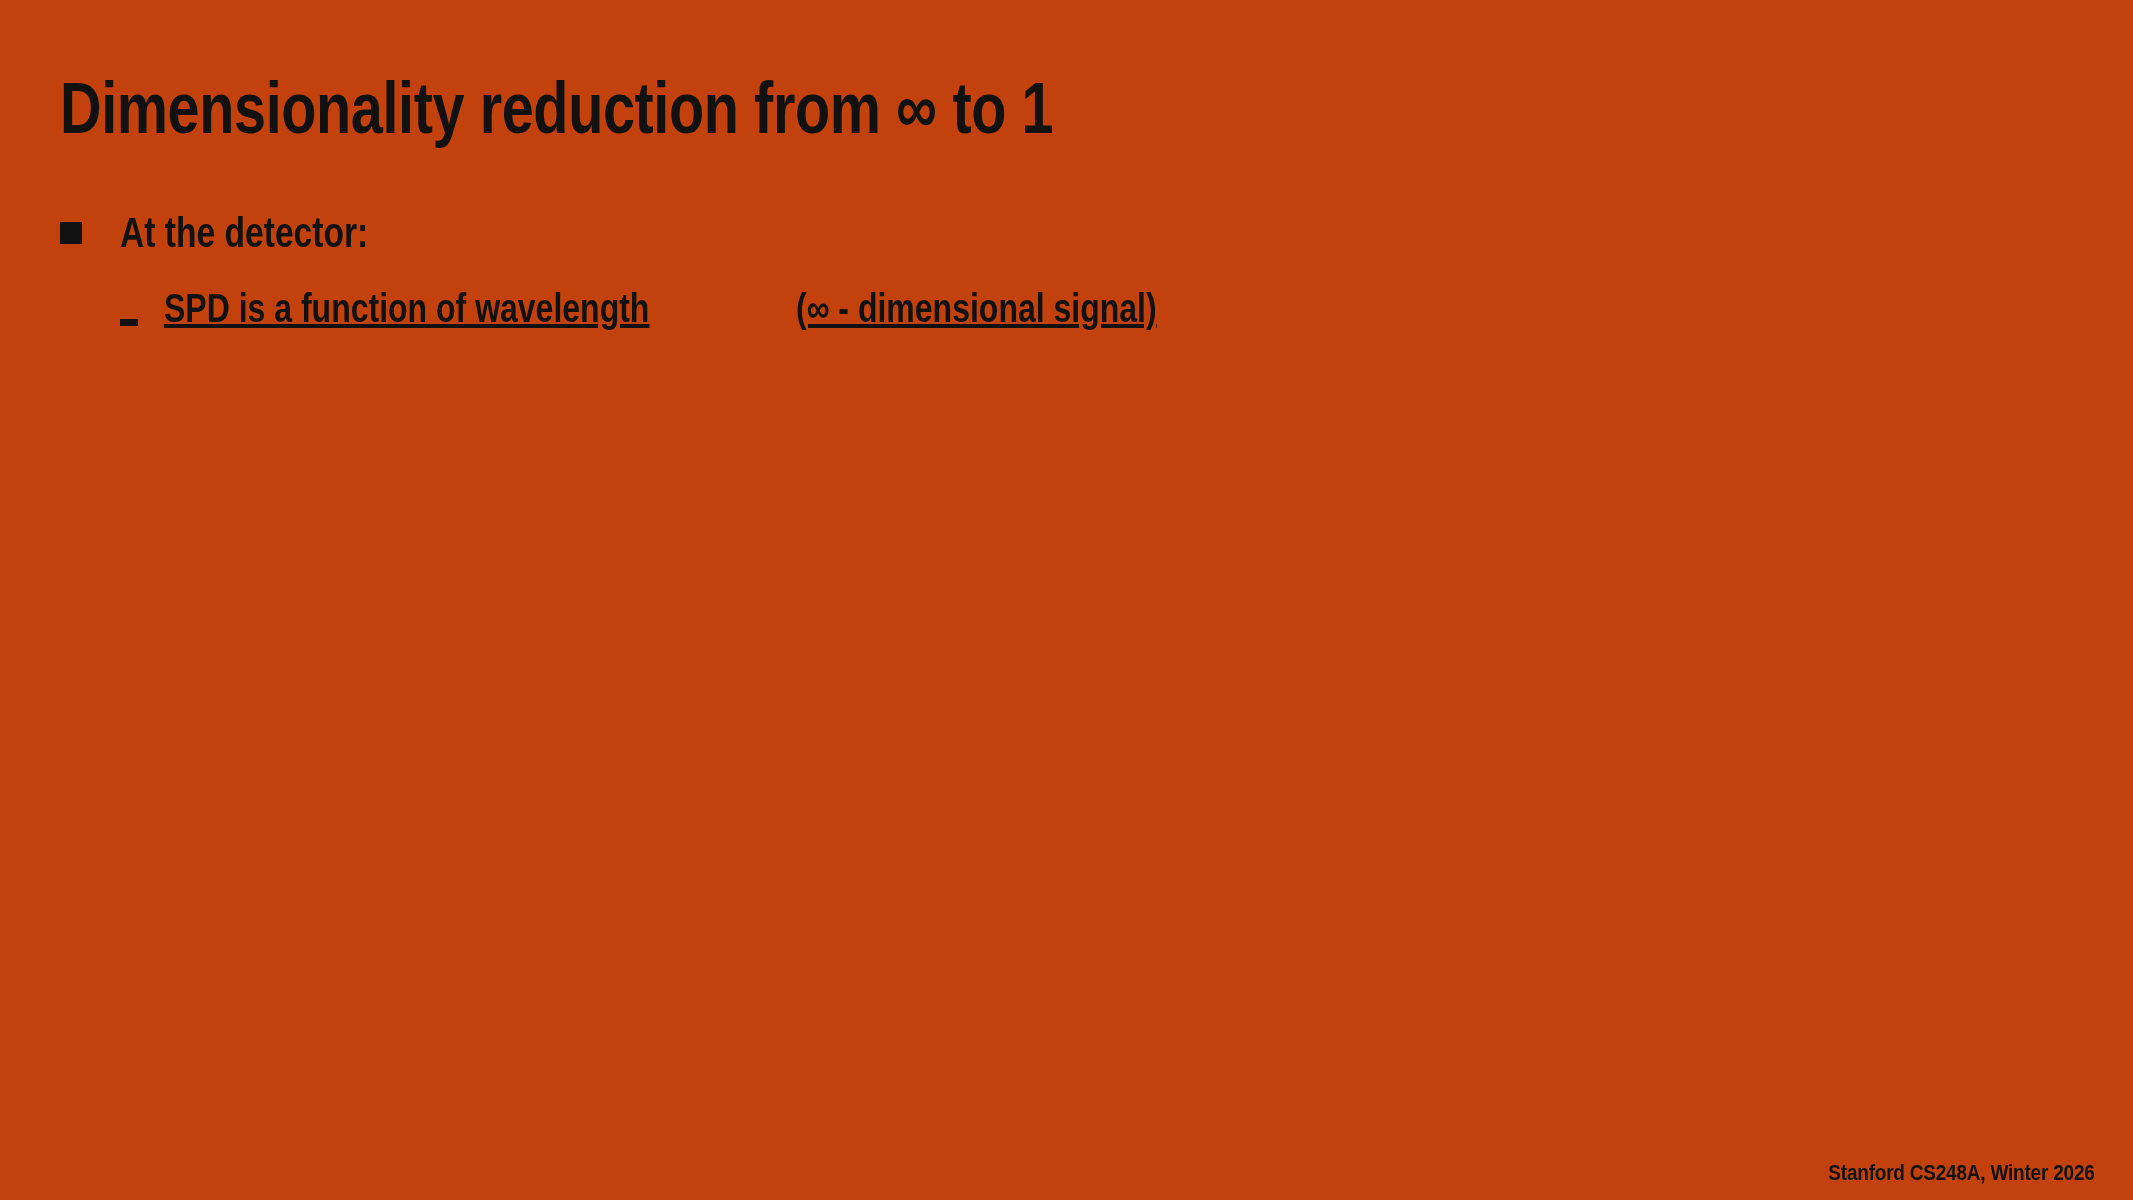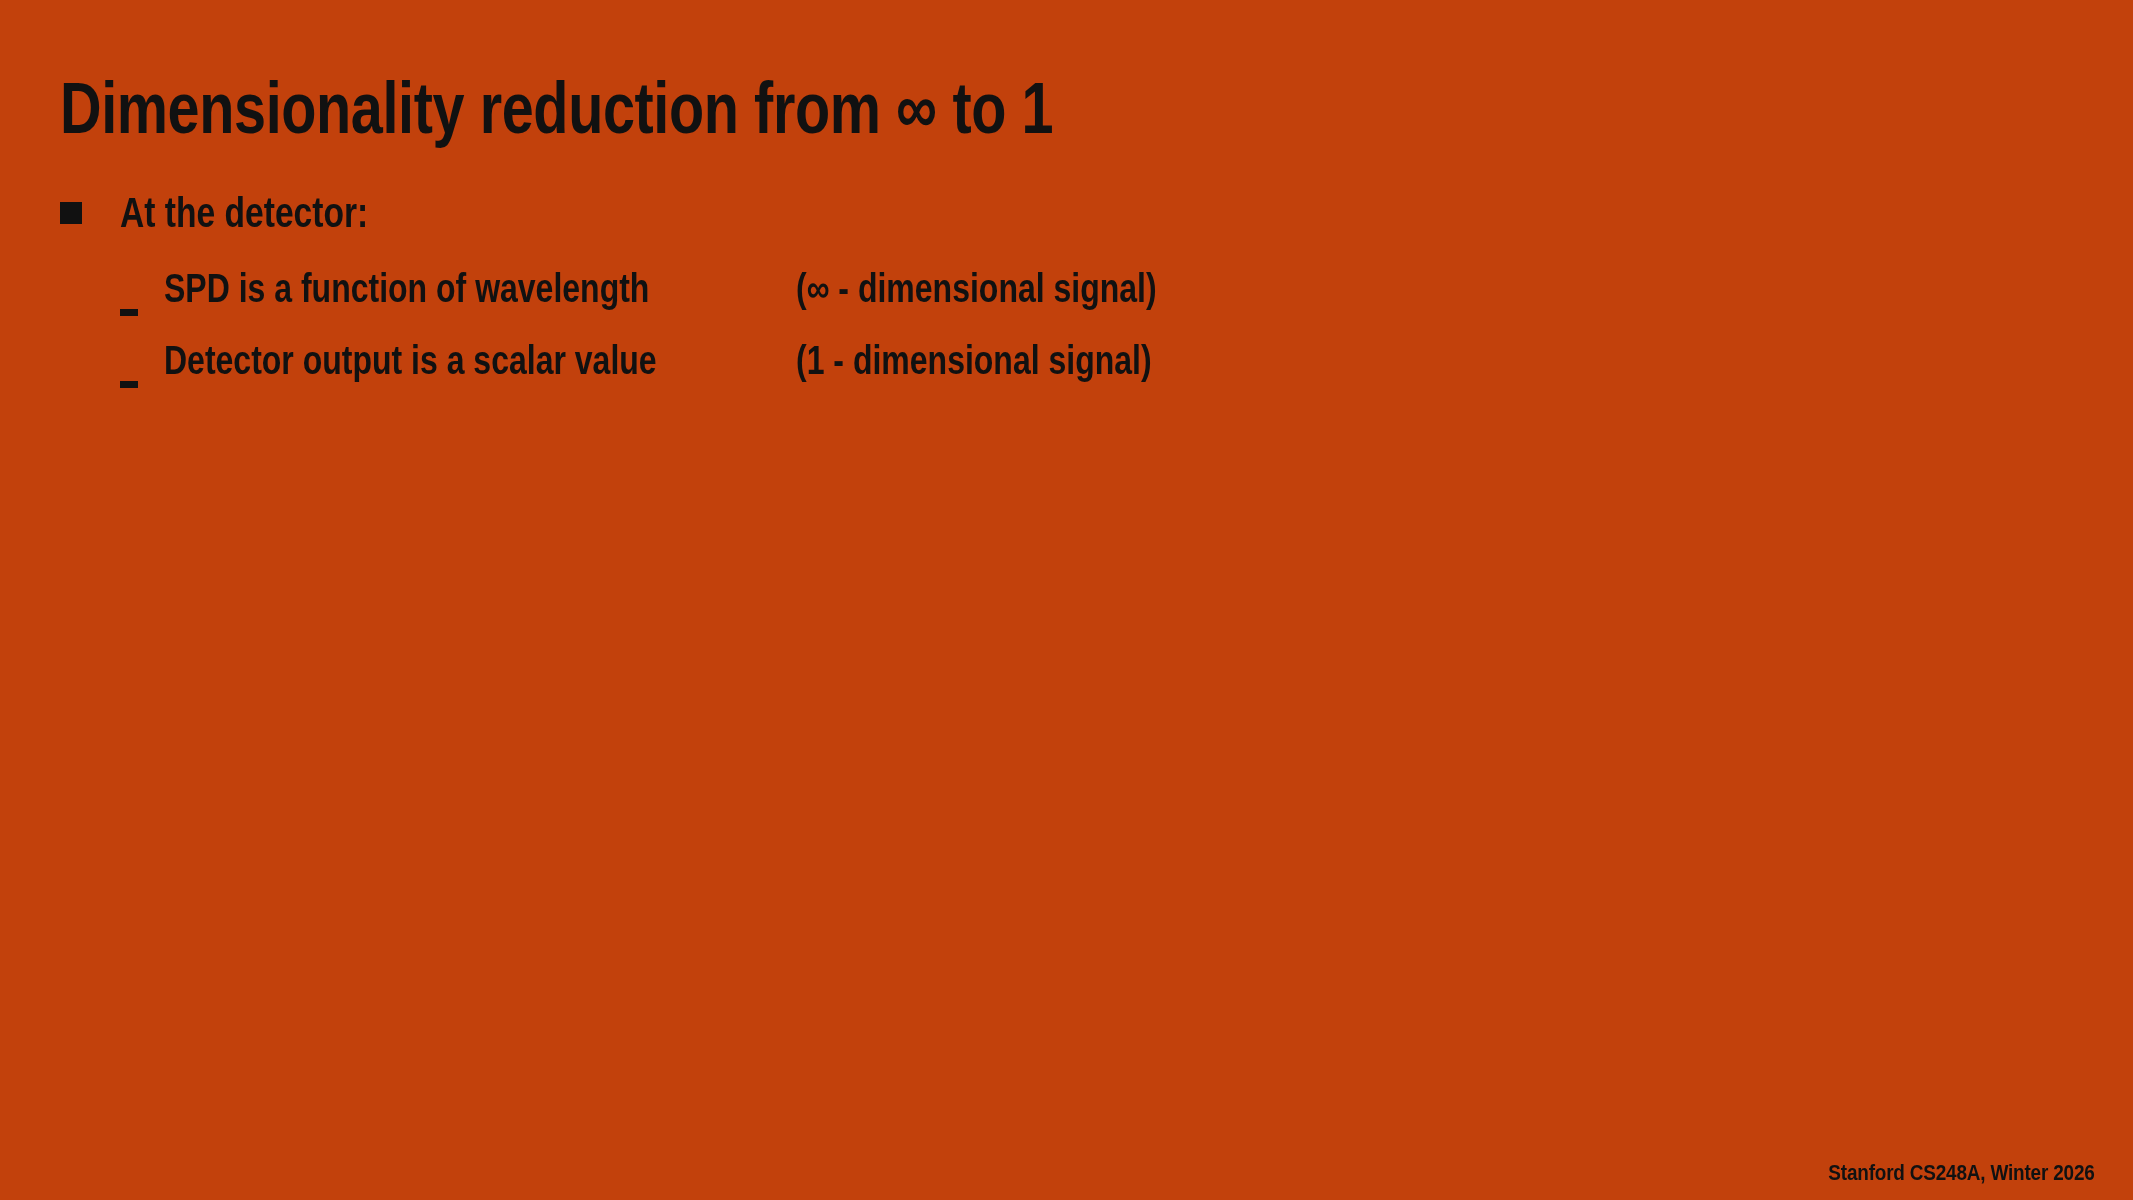--- a/index.html
+++ b/index.html
@@ -42,20 +42,21 @@
     position: absolute;
     left: 60px;
     top: 188px;
     width: 2000px;
   }
 
   .bullet-l1 {
     display: flex;
     align-items: flex-start;
     margin-bottom: 22px;
+    margin-top: 20px;
   }
   .bullet-square {
     width: 22px;
     height: 22px;
     background: #111111;
     flex: 0 0 auto;
     margin-top: 14px;
   }
   .bullet-l1-text {
     margin-left: 38px;
@@ -66,22 +67,23 @@
     transform: scaleX(0.80);
     transform-origin: left center;
     white-space: nowrap;
   }
 
   .sub-list {
     margin-left: 60px;
   }
   .bullet-l2 {
     display: flex;
-    align-items: flex-end;
+    align-items: center;
     margin-bottom: 16px;
+    text-decoration: underline;
   }
   .bullet-dash {
     width: 18px;
     height: 7px;
     background: #111111;
     flex: 0 0 auto;
     margin-top: 28px;
   }
   .bullet-l2-row {
     margin-left: 26px;
@@ -136,26 +138,19 @@
     <div class="sub-list">
 
       <div class="bullet-l2">
         <span class="bullet-dash"></span>
         <span class="bullet-l2-row">
           <span class="col-main">SPD is a function of wavelength</span>
           <span class="col-paren">(∞ - dimensional signal)</span>
         </span>
       </div>
 
-      <div class="bullet-l2">
-        <span class="bullet-dash"></span>
-        <span class="bullet-l2-row">
-          <span class="col-main">Detector output is a scalar value</span>
-          <span class="col-paren">(1 - dimensional signal)</span>
-        </span>
-      </div>
 
     </div>
   </div>
 
   <div class="footer">Stanford CS248A, Winter 2026</div>
 
 </div>
 
 </body></html>

